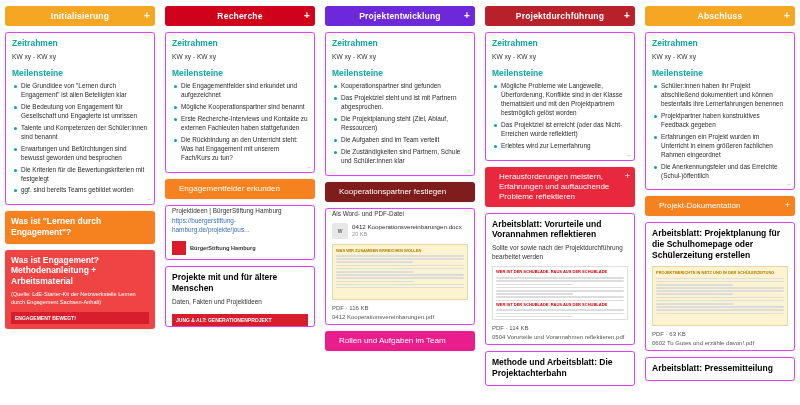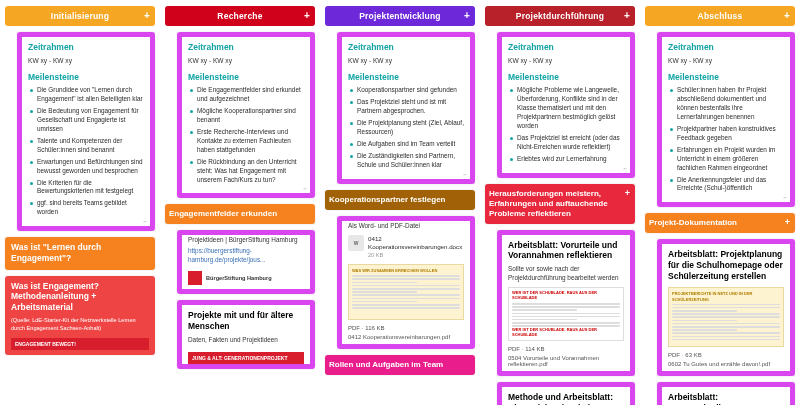--- a/index.html
+++ b/index.html
@@ -47,21 +47,21 @@
     font-weight: bold;
     line-height: 1;
   }
   .card {
     border-radius: 3px;
     margin-bottom: 6px;
     position: relative;
     overflow: hidden;
     box-shadow: 0 0 0 1px rgba(0,0,0,0.04);
   }
-  .card.white { background: #ffffff; border: 5px solid #d946ef; margin-left: 12px; }
+  .card.white { background: #ffffff; border: 1px solid #d946ef; }
   .card-title {
     font-size: 8.5px;
     font-weight: bold;
     padding: 5px 6px 3px 6px;
     line-height: 1.25;
   }
   .card-title.teal { color: #12a4a4; }
   .card-body {
     font-size: 6.6px;
     line-height: 1.45;
@@ -96,23 +96,23 @@
   }
   .colored-card {
     color: #ffffff;
     border-radius: 3px;
     position: relative;
   }
   .colored-card .card-title { color: #ffffff; }
   .colored-card .card-body { color: #ffffff; }
   .bar-title {
     font-size: 8px;
-    font-weight: bold;
+    font-weight: normal;
     color: #fff;
-    padding: 5px 14px 5px 4px;
+    padding: 5px 14px 5px 14px;
     line-height: 1.25;
     position: relative;
     border-radius: 1px;
   }
   .bar-title .plus {
     position: absolute;
     right: 5px; top: 4px;
     font-size: 9px;
   }
   .small-text { font-size: 6.4px; line-height: 1.45; padding: 0 6px 5px 6px; color: #333; }
@@ -272,21 +272,21 @@
           <li>Kooperationspartner sind gefunden</li>
           <li>Das Projektziel steht und ist mit Partnern abgesprochen.</li>
           <li>Die Projektplanung steht (Ziel, Ablauf, Ressourcen)</li>
           <li>Die Aufgaben sind im Team verteilt</li>
           <li>Die Zuständigkeiten sind Partnern, Schule und Schüler:innen klar</li>
         </ul>
       </div>
       <span class="card-corner">⌐</span>
     </div>
 
-    <div class="card" style="background:#a16207">
+    <div class="card" style="background:#7f1d1d">
       <div class="bar-title">Kooperationspartner festlegen</div>
     </div>
 
     <div class="card white">
       <div class="small-text" style="padding-bottom:2px">Als Word- und PDF-Datei</div>
       <div class="attachment">
         <div class="att-icon">W</div>
         <div class="att-meta">
           <div class="att-name">0412 Kooperationsvereinbarungen.docx</div>
           <div class="att-size">20 KB</div>

